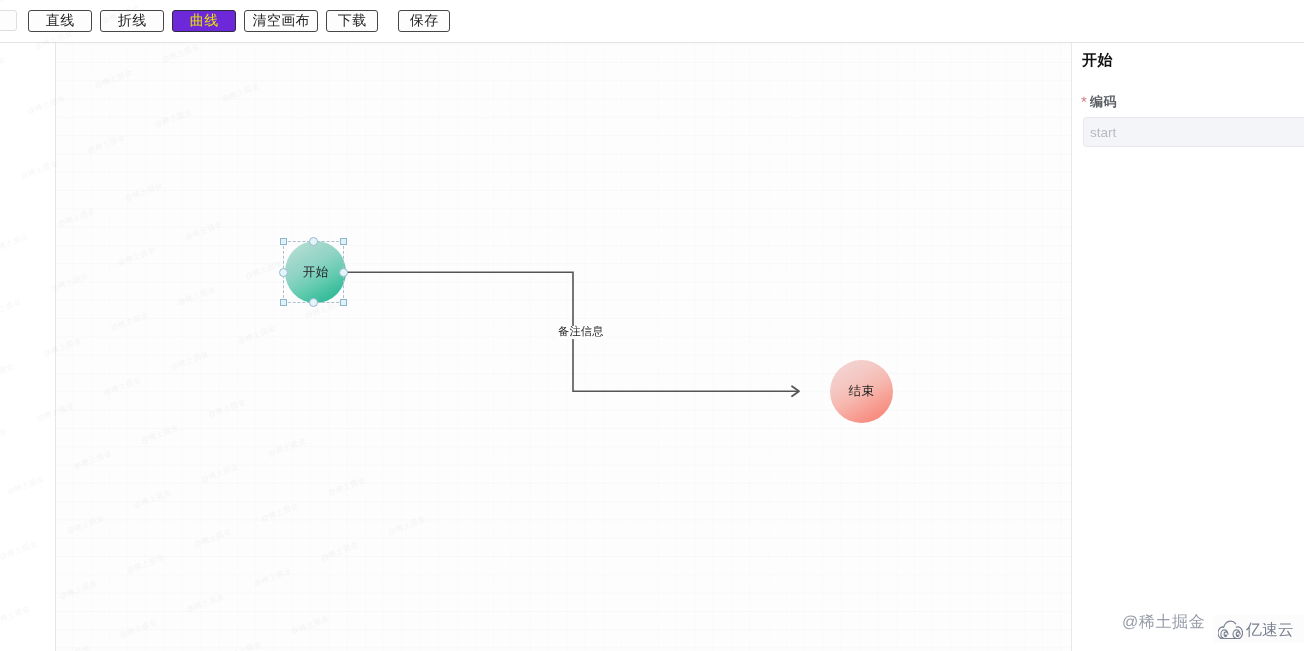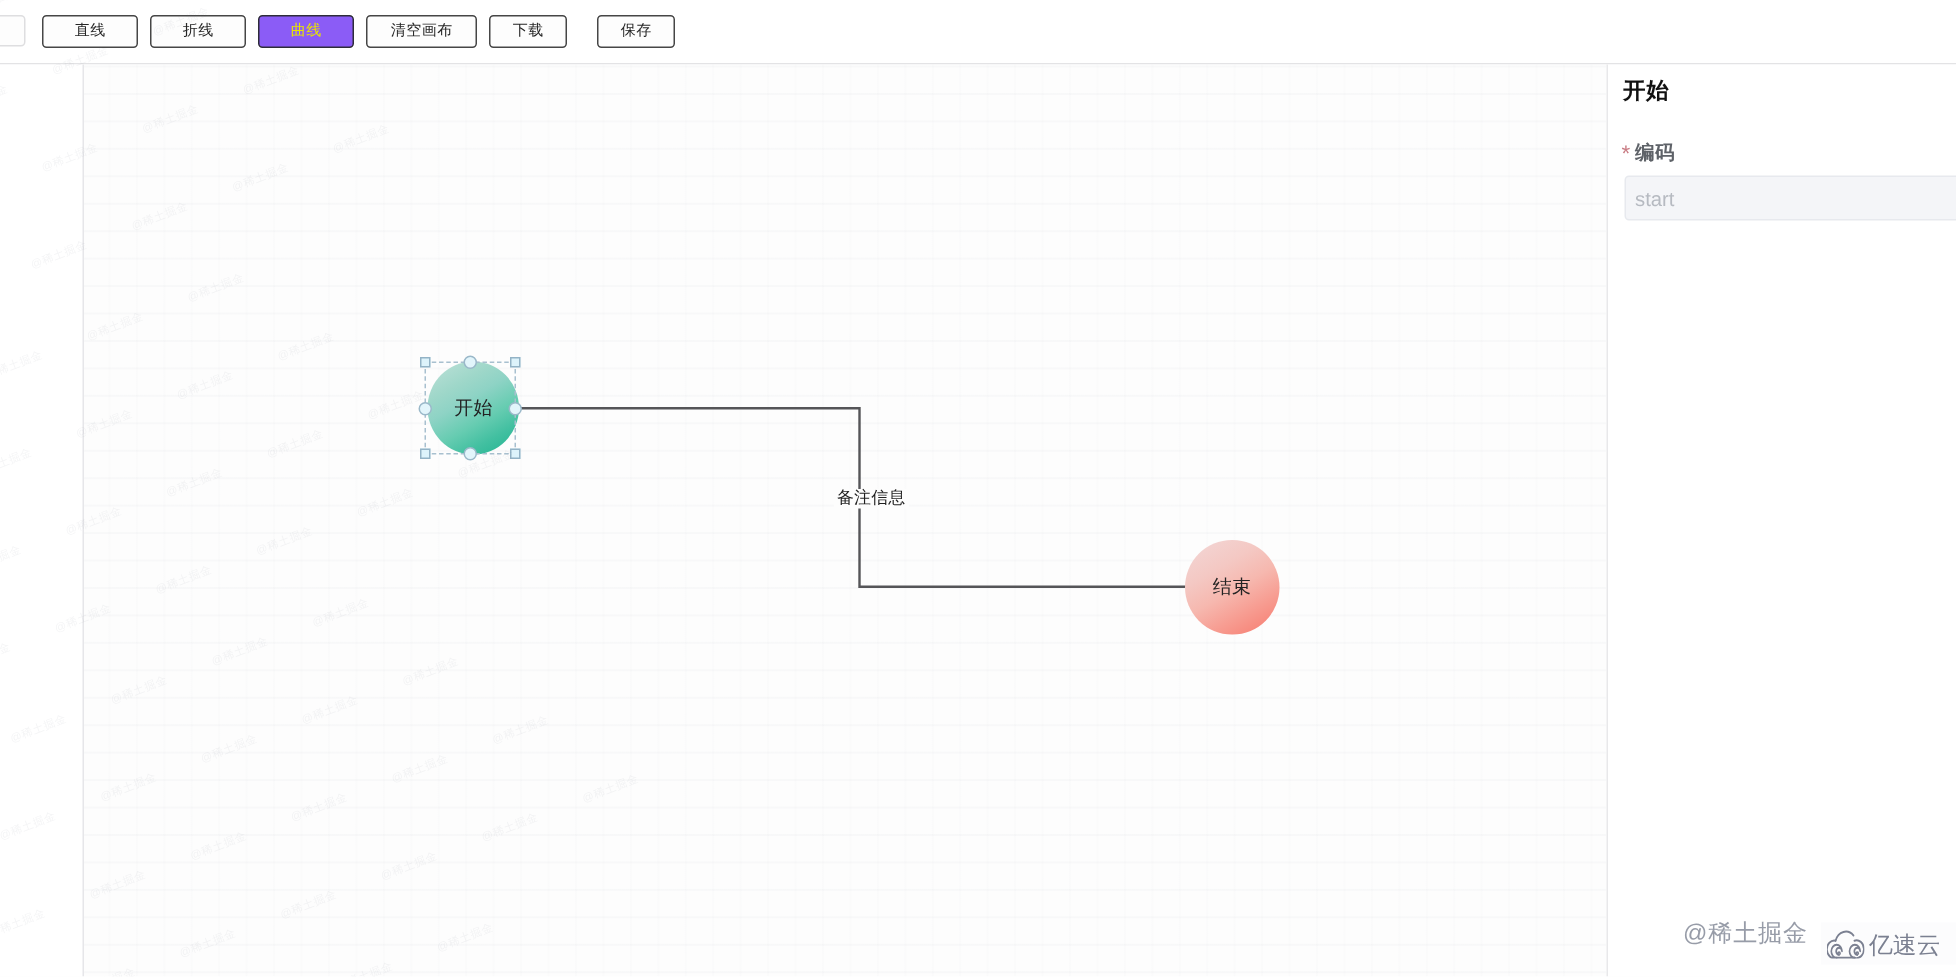--- a/index.html
+++ b/index.html
@@ -11,24 +11,24 @@
   #root{position:relative;width:1304px;height:651px;overflow:hidden;background:#fff;
         will-change:transform;transform:translateZ(0);}
 
   
   .toolbar{position:absolute;left:0;top:0;width:1304px;height:43px;background:#ffffff;
            border-bottom:1px solid #e3e3e5;box-sizing:border-box;}
   .tb-ghost{position:absolute;left:-12px;top:10px;width:29px;height:21px;
             background:#fdfdfd;border:1px solid #dedee0;border-radius:3px;box-sizing:border-box;}
   .tb-btn{position:absolute;top:10px;height:21.5px;box-sizing:border-box;
           border:1px solid #464646;border-radius:3px;background:#fdfdfd;
-          color:#262626;font-size:10px;line-height:19px;text-align:center;
+          color:#262626;font-size:14px;line-height:19px;text-align:center;
           letter-spacing:.3px;text-indent:.3px;padding:0;cursor:pointer;
           font-family:"Liberation Sans",sans-serif;}
-  .tb-btn.active{background:#8b5cf6;border-color:#2e2c3a;color:#e8e500;}
+  .tb-btn.active{background:#6d28d9;border-color:#2e2c3a;color:#e8e500;}
 
   
   .rail{position:absolute;left:0;top:43px;width:56px;height:608px;background:#ffffff;
         border-right:1px solid #e6e6e9;box-sizing:border-box;}
 
   
   .canvas{position:absolute;left:56px;top:43px;width:1015px;height:608px;
           background-color:#fdfdfd;
           background-image:
             linear-gradient(to right, rgba(150,158,172,.022) 1px, transparent 1px),
@@ -36,21 +36,21 @@
           background-size:18.3px 18.3px, 18.3px 18.3px;
           background-position:-2px 0.7px, -2px 0.7px;
           overflow:hidden;}
   .canvas-svg{position:absolute;left:0;top:0;width:1015px;height:608px;}
 
   
   .node{position:absolute;border-radius:50%;display:flex;align-items:center;
         justify-content:center;font-size:12.6px;color:#232323;letter-spacing:.3px;text-indent:.3px;}
   .node-start{left:229px;top:198px;width:61px;height:62px;
     background:linear-gradient(150deg, #c0e3dc 0%, #b1ddd2 12%, #9ed7c9 28%, #8ed3c5 42%, #66ccb1 62%, #43c0a1 78%, #2ab795 93%, #1fb38f 100%);}
-  .node-end{left:734px;top:316.5px;width:62.5px;height:63px;
+  .node-end{left:774px;top:316.5px;width:62.5px;height:63px;
     background:linear-gradient(150deg, #f6d6d4 0%, #f3d2d0 12%, #f4c8c3 32%, #f6b8af 52%, #f79d92 72%, #f7887c 88%, #f87f71 100%);text-align:right;}
 
   
   .sel{position:absolute;left:227px;top:198px;width:61px;height:62px;
        border:1px dashed #a8c0cf;box-sizing:border-box;}
   .h-sq{position:absolute;width:7px;height:7px;background:#ddf3fb;
         border:1px solid #93b3c6;box-sizing:border-box;}
   .h-ci{position:absolute;width:9px;height:9px;border-radius:50%;background:#e2f5fb;
         border:1px solid #9ab8c9;box-sizing:border-box;}
 

